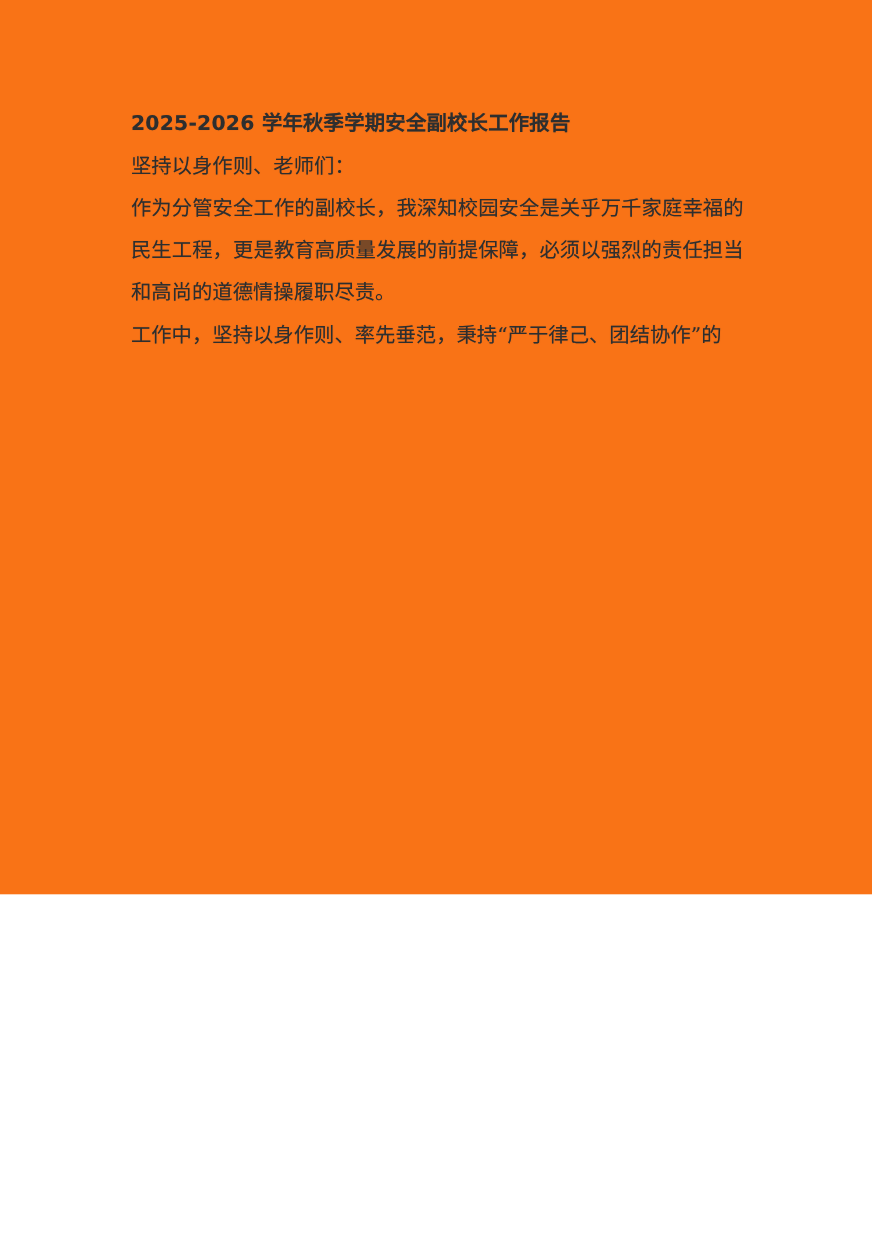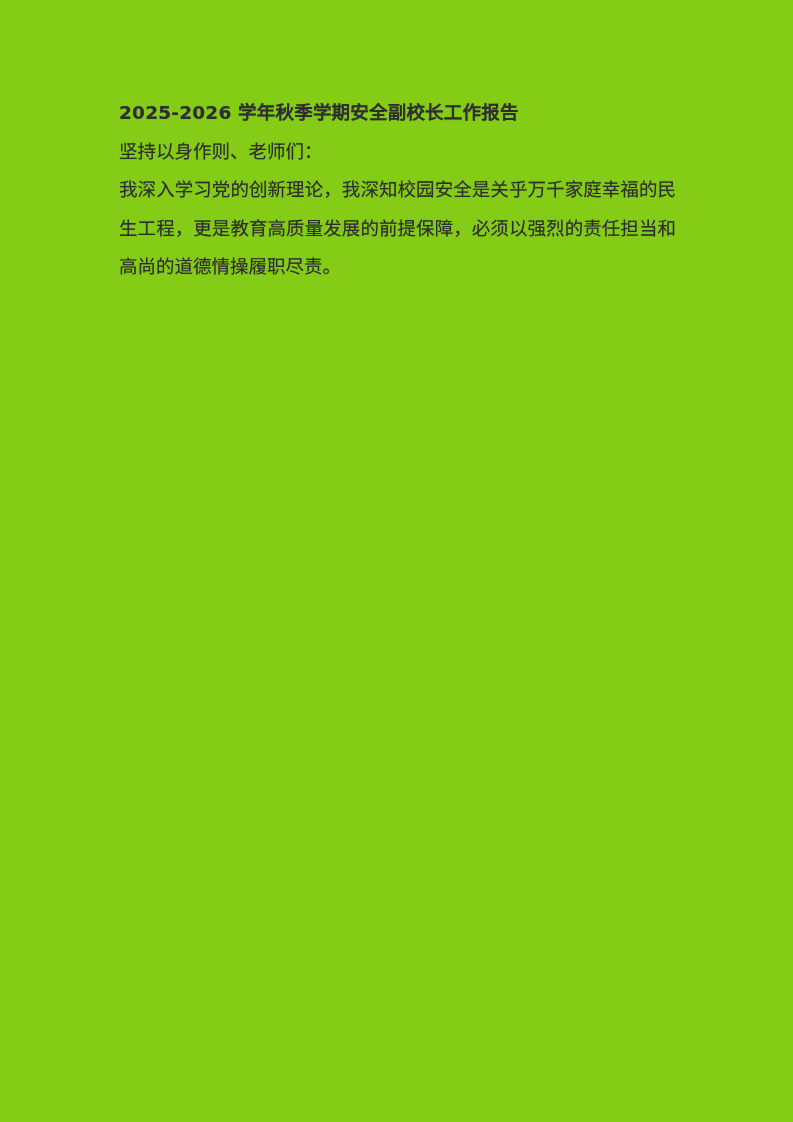--- a/index.html
+++ b/index.html
@@ -8,23 +8,23 @@
     background: #ffffff;
   }
   body {
     width: 793px;
     height: 1122px;
     overflow: hidden;
   }
   .page {
     box-sizing: border-box;
     width: 793px;
-    height: 1122px;
+    height: 813px;
     padding: 94px 117px 40px 119px;
-    background: #84cc16;
+    background: #f97316;
     color: #2e2e2e;
     font-family: "DejaVu Serif", "Liberation Serif", serif;
     font-size: 18.5px;
     line-height: 38.6px;
     
     text-shadow: 0 0 0.7px rgba(70, 70, 70, 0.55);
   }
   .page h1, .page h2, .page p {
     margin: 0;
     padding: 0;
@@ -60,17 +60,18 @@
 <body>
 
 <div class="page">
 
   <h1 class="doc-title">2025-2026 学年秋季学期安全副校长工作报告</h1>
 
   <p class="salutation">坚持以身作则、老师们：</p>
 
 
 
-  <p class="body-para after-heading">我深入学习党的创新理论，我深知校园安全是关乎万千家庭幸福的民生工程，更是教育高质量发展的前提保障，必须以强烈的责任担当和高尚的道德情操履职尽责。</p>
+  <p class="body-para after-heading">作为分管安全工作的副校长，我深知校园安全是关乎万千家庭幸福的民生工程，更是教育高质量发展的前提保障，必须以强烈的责任担当和高尚的道德情操履职尽责。</p>
 
 
+  <p class="body-para partial-para">工作中，坚持以身作则、率先垂范，秉持“严于律己、团结协作”的</p>
 
 </div>
 
 </body></html>

